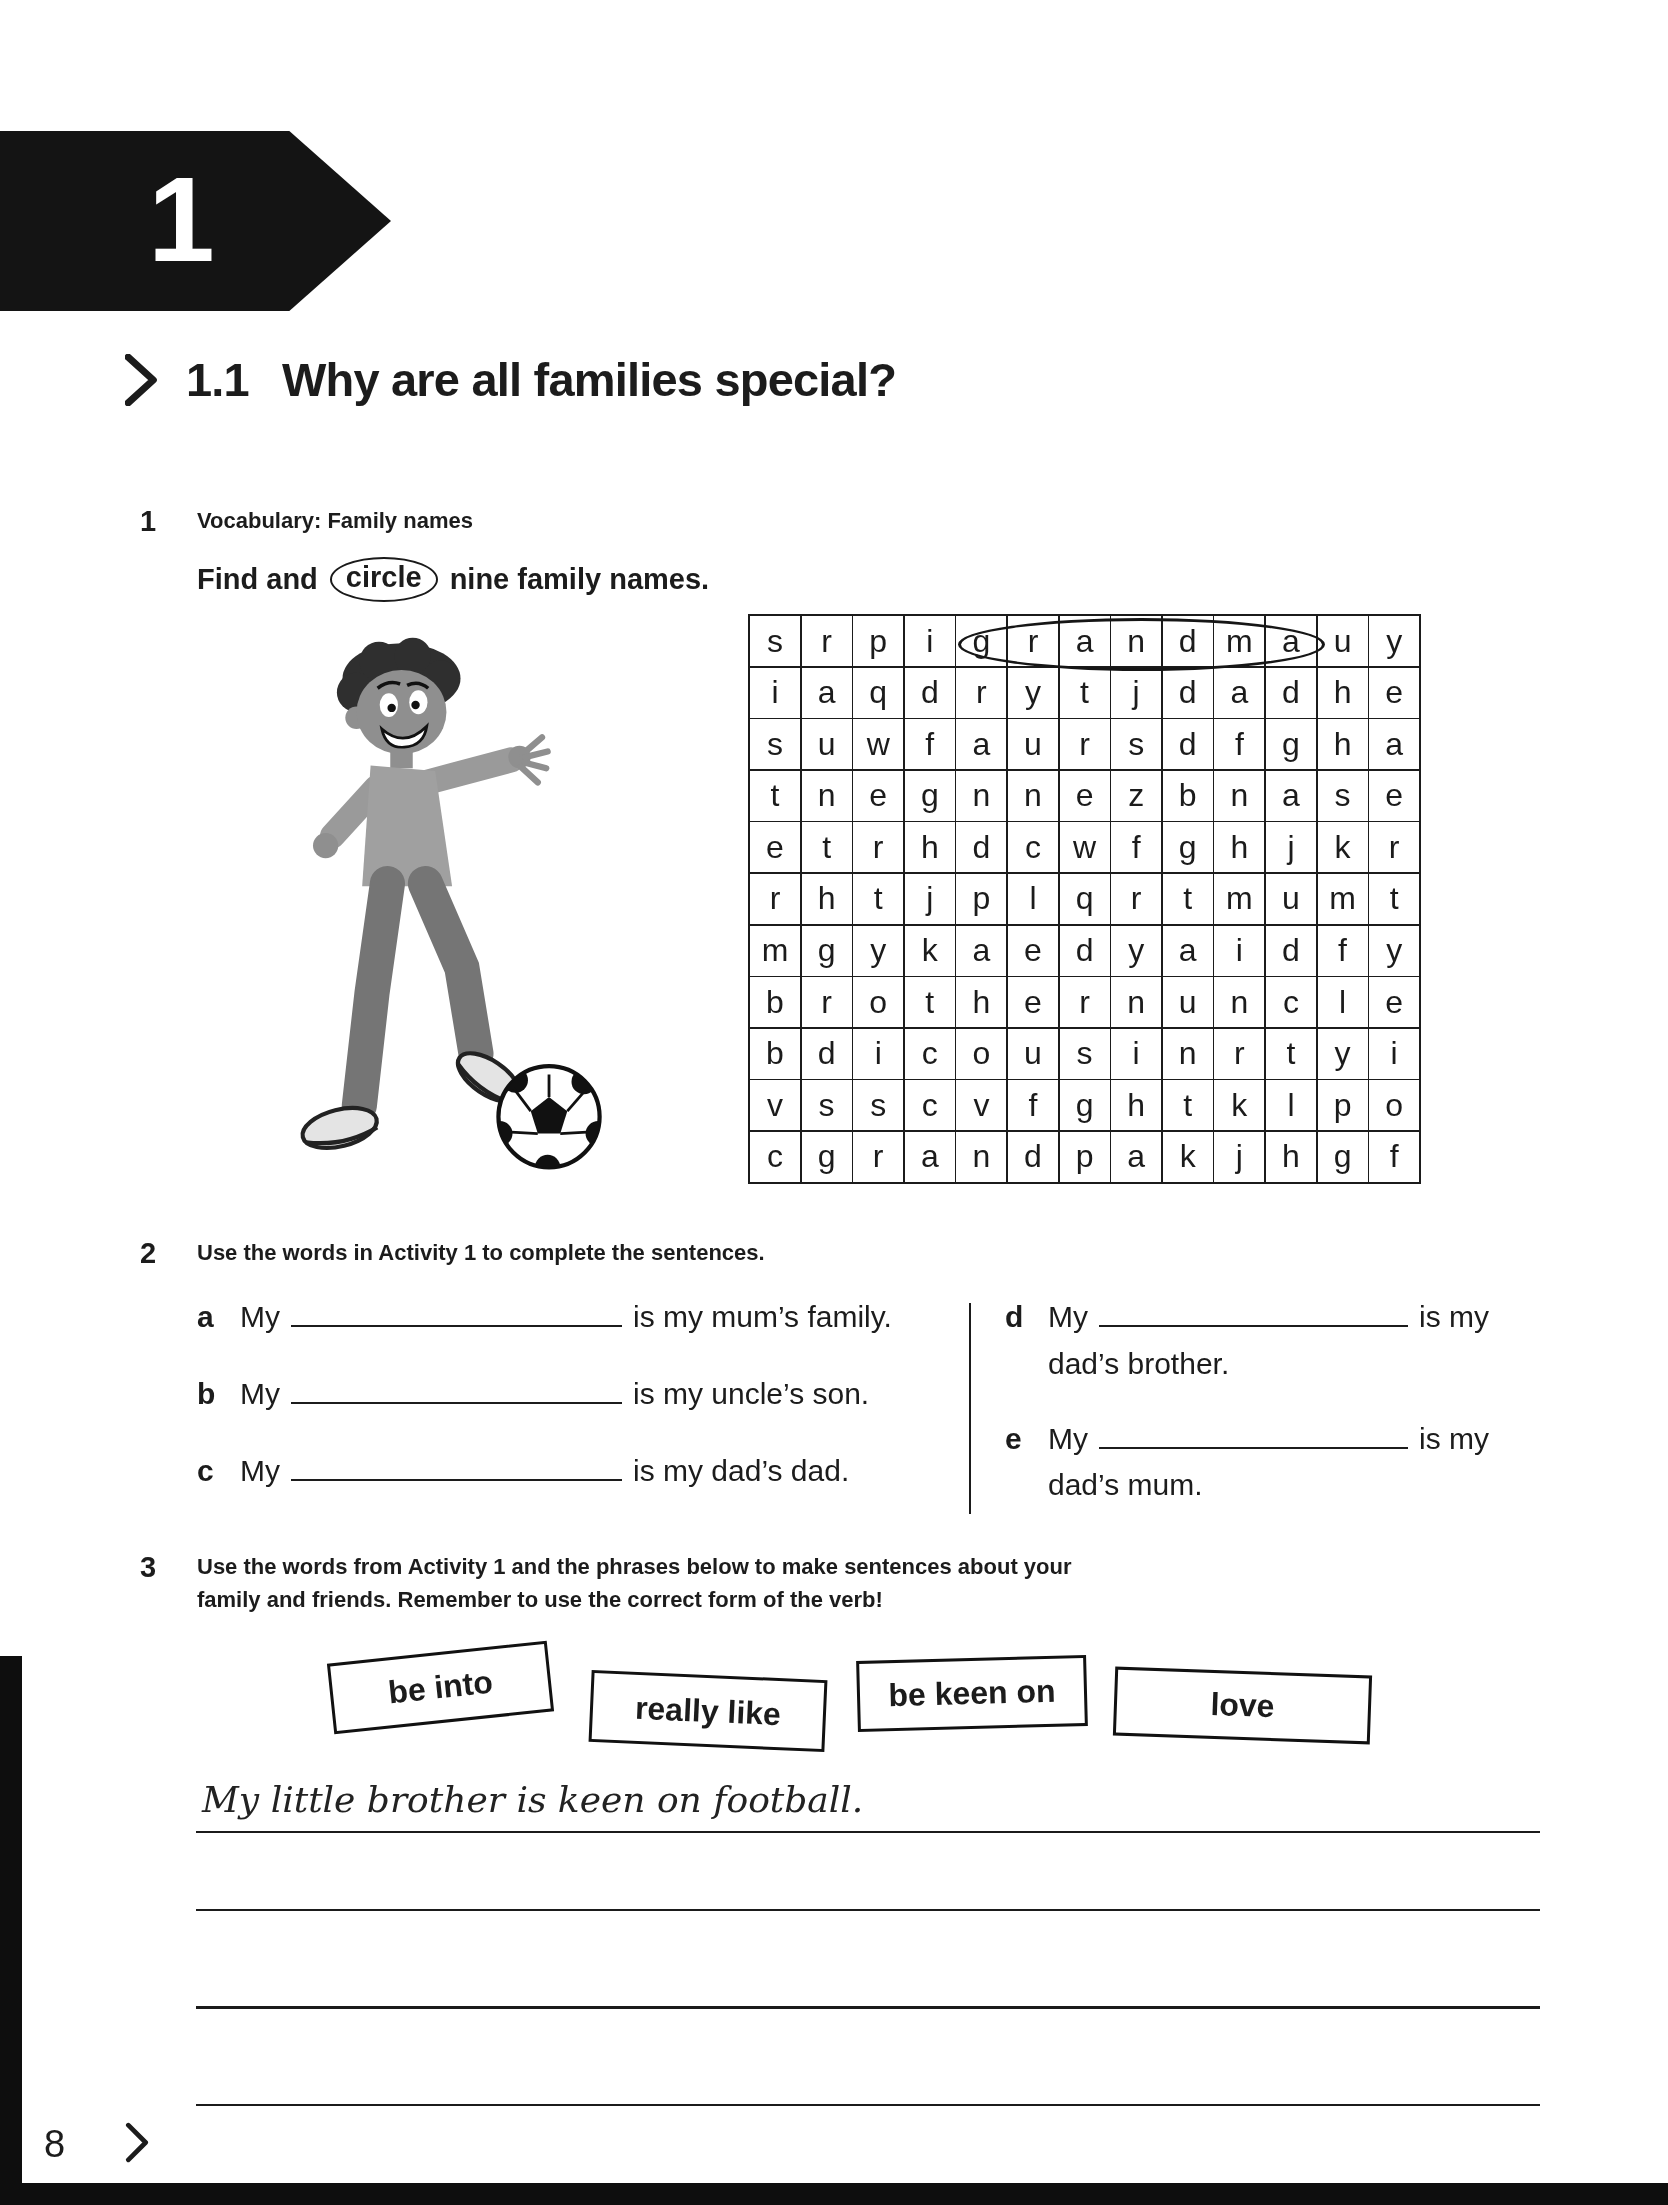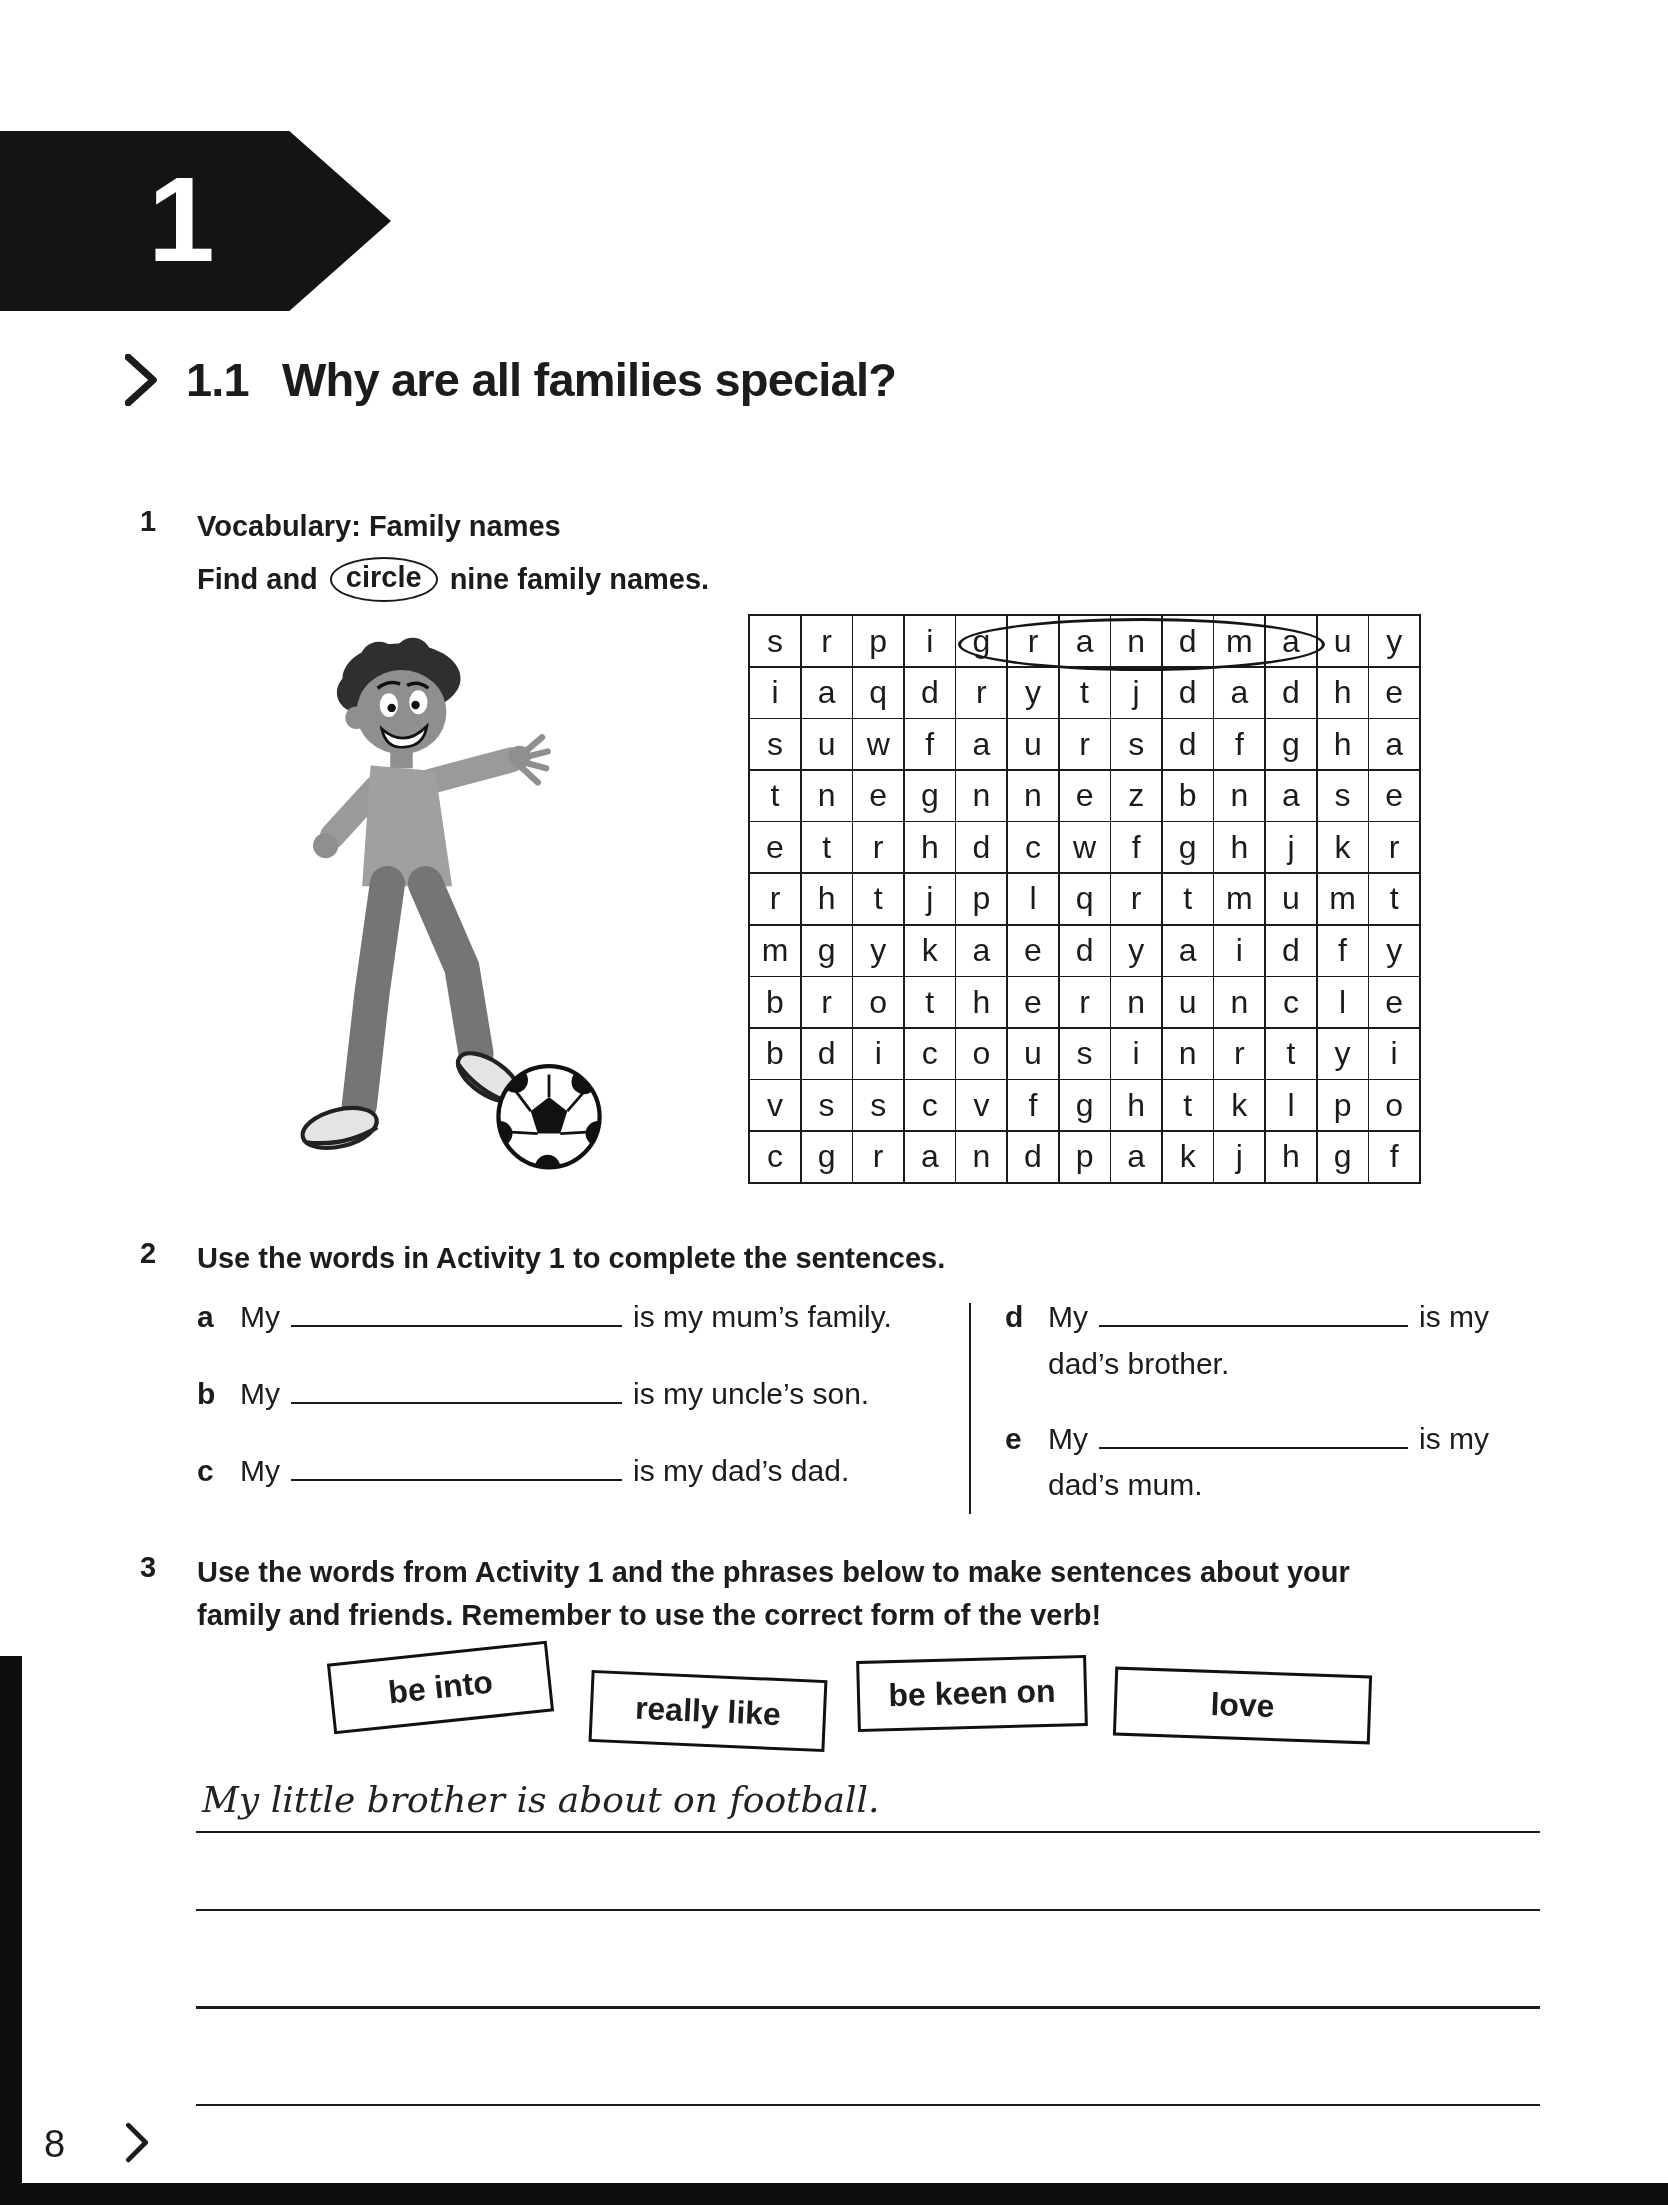--- a/index.html
+++ b/index.html
@@ -15,21 +15,21 @@
               letter-spacing:-2.4px;line-height:1.1;}
 
   
   .section-heading{position:absolute;left:125px;top:352px;display:flex;align-items:center;gap:28px;
                    font-size:47px;font-weight:bold;letter-spacing:-0.8px;}
   .section-heading .chev{display:flex;align-items:center;}
   .section-title-txt{margin-left:5px;}
 
   
   .act-num{position:absolute;left:140px;font-size:29px;font-weight:bold;}
-  .act-head{position:absolute;left:197px;font-size:29px;font-weight:bold;line-height:1.48;}
+  .act-head{position:absolute;left:197px;font-size:22px;font-weight:bold;line-height:1.48;}
 
   
   .instruction{position:absolute;left:197px;top:557px;display:flex;align-items:center;gap:12px;
                font-size:29px;font-weight:bold;}
   .circled{border:2.4px solid #1a1a1a;border-radius:50%;padding:2.4px 14px 5.5px 14px;}
 
   .illustration{position:absolute;left:188px;top:625px;width:427px;height:562px;}
 
   .ws-wrap{position:absolute;left:748px;top:614px;}
   .ws-grid{display:grid;grid-template-columns:repeat(13,50px);grid-auto-rows:50px;gap:1.6px;
@@ -370,21 +370,21 @@
     <div>family and friends. Remember to use the correct form of the verb!</div>
   </div>
 
   <div>
       <div class="phrase-box pb0">be into</div>
       <div class="phrase-box pb1">really like</div>
       <div class="phrase-box pb2">be keen on</div>
       <div class="phrase-box pb3">love</div>
     </div>
 
-  <div class="example-sentence">My little brother is about on football.</div>
+  <div class="example-sentence">My little brother is keen on football.</div>
   <div class="example-line"></div>
   <div class="writing-lines">
       <div class="rule-line"></div>
       <div class="rule-line"></div>
       <div class="rule-line"></div>
     </div>
 
   <div class="footer-num">8</div>
   <div class="footer-chev">
     <svg width="24" height="41" viewBox="0 0 30 52">

